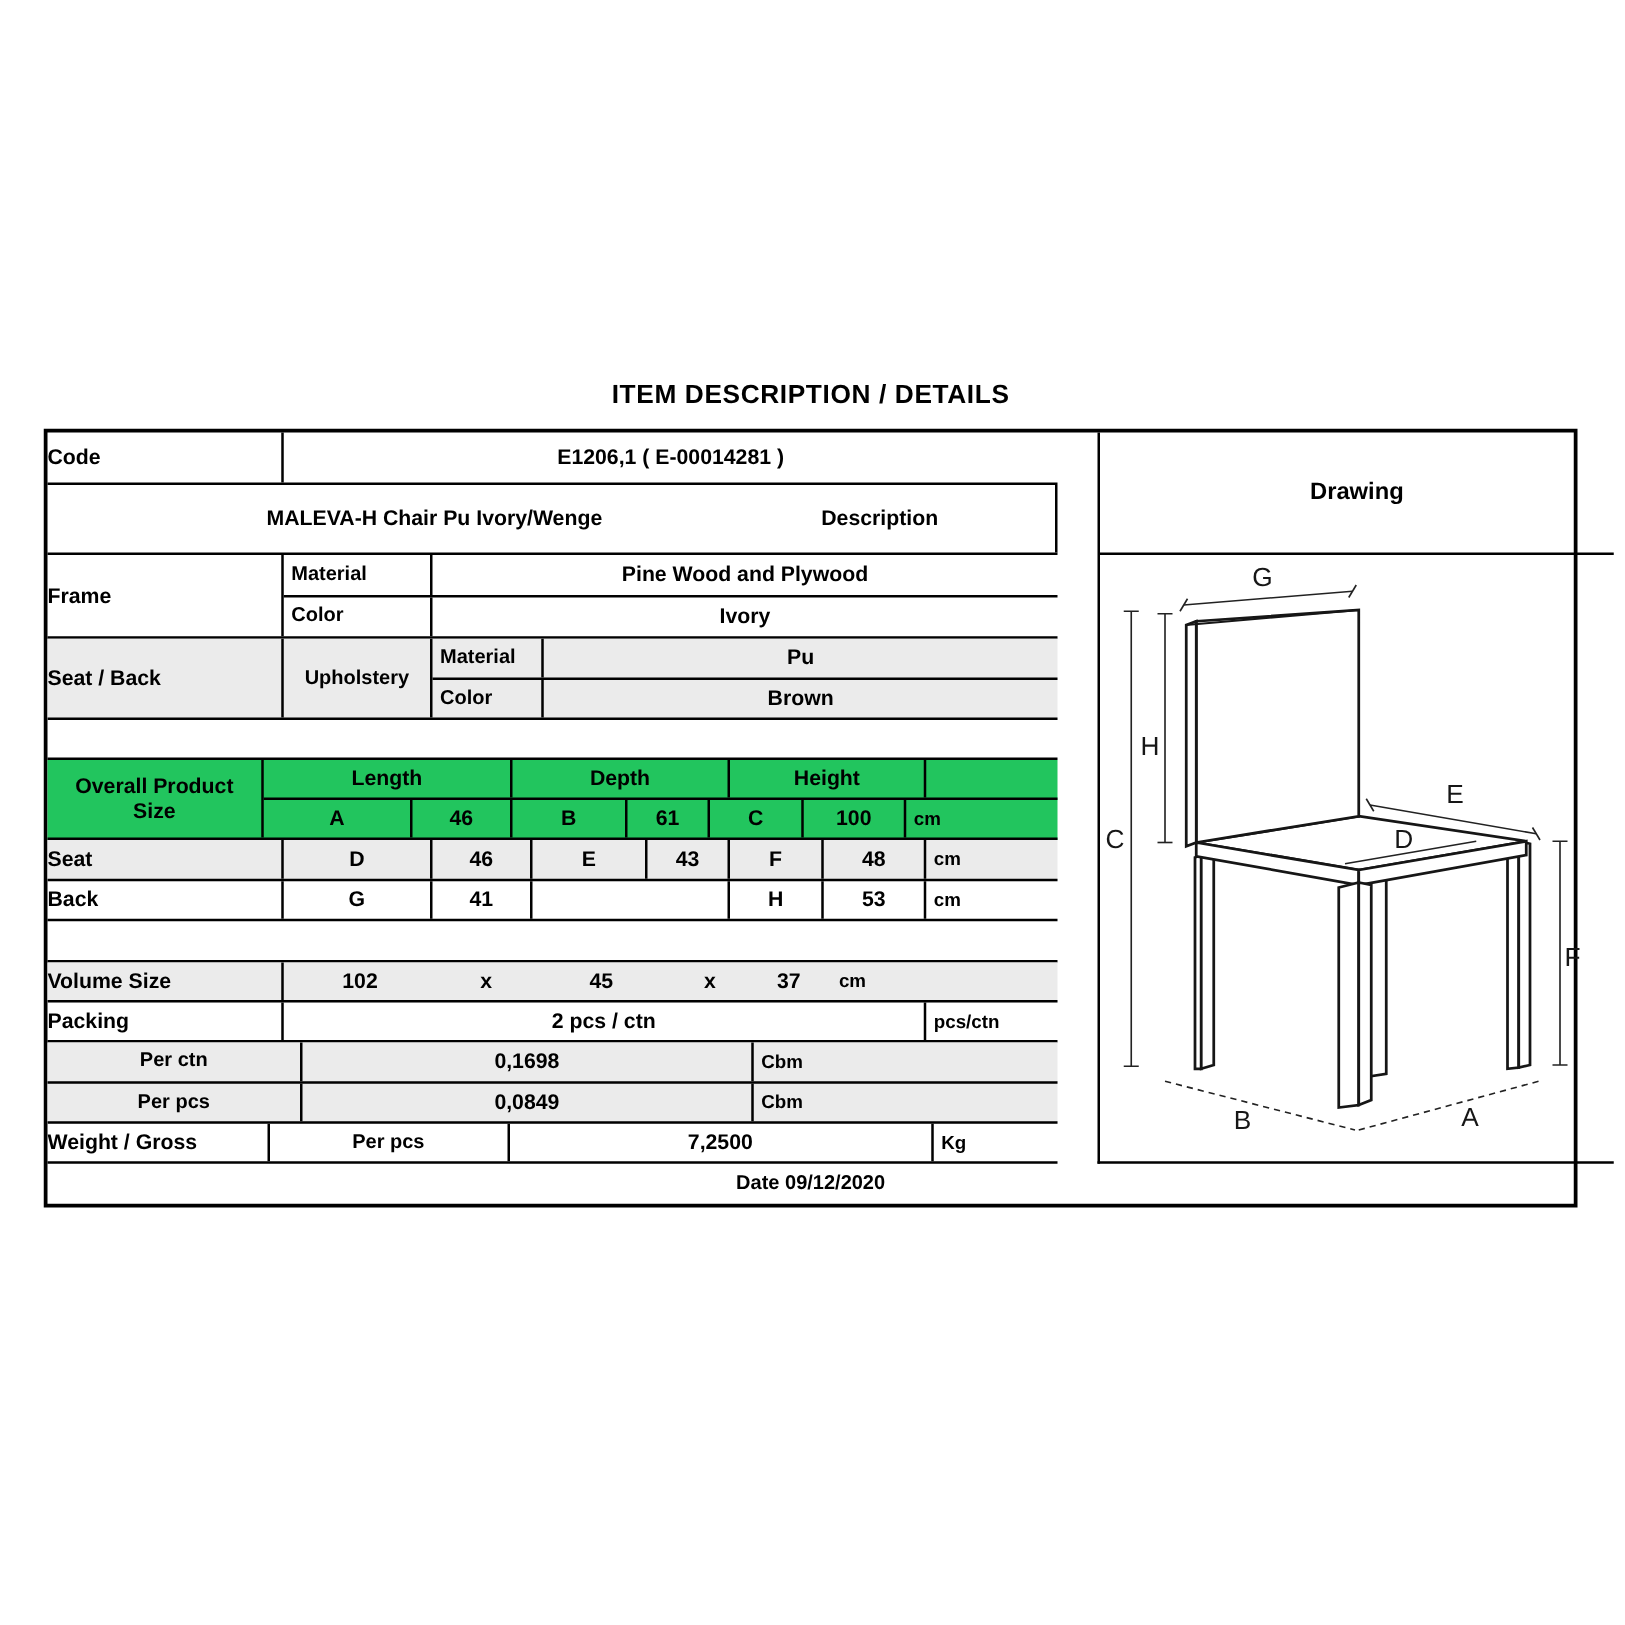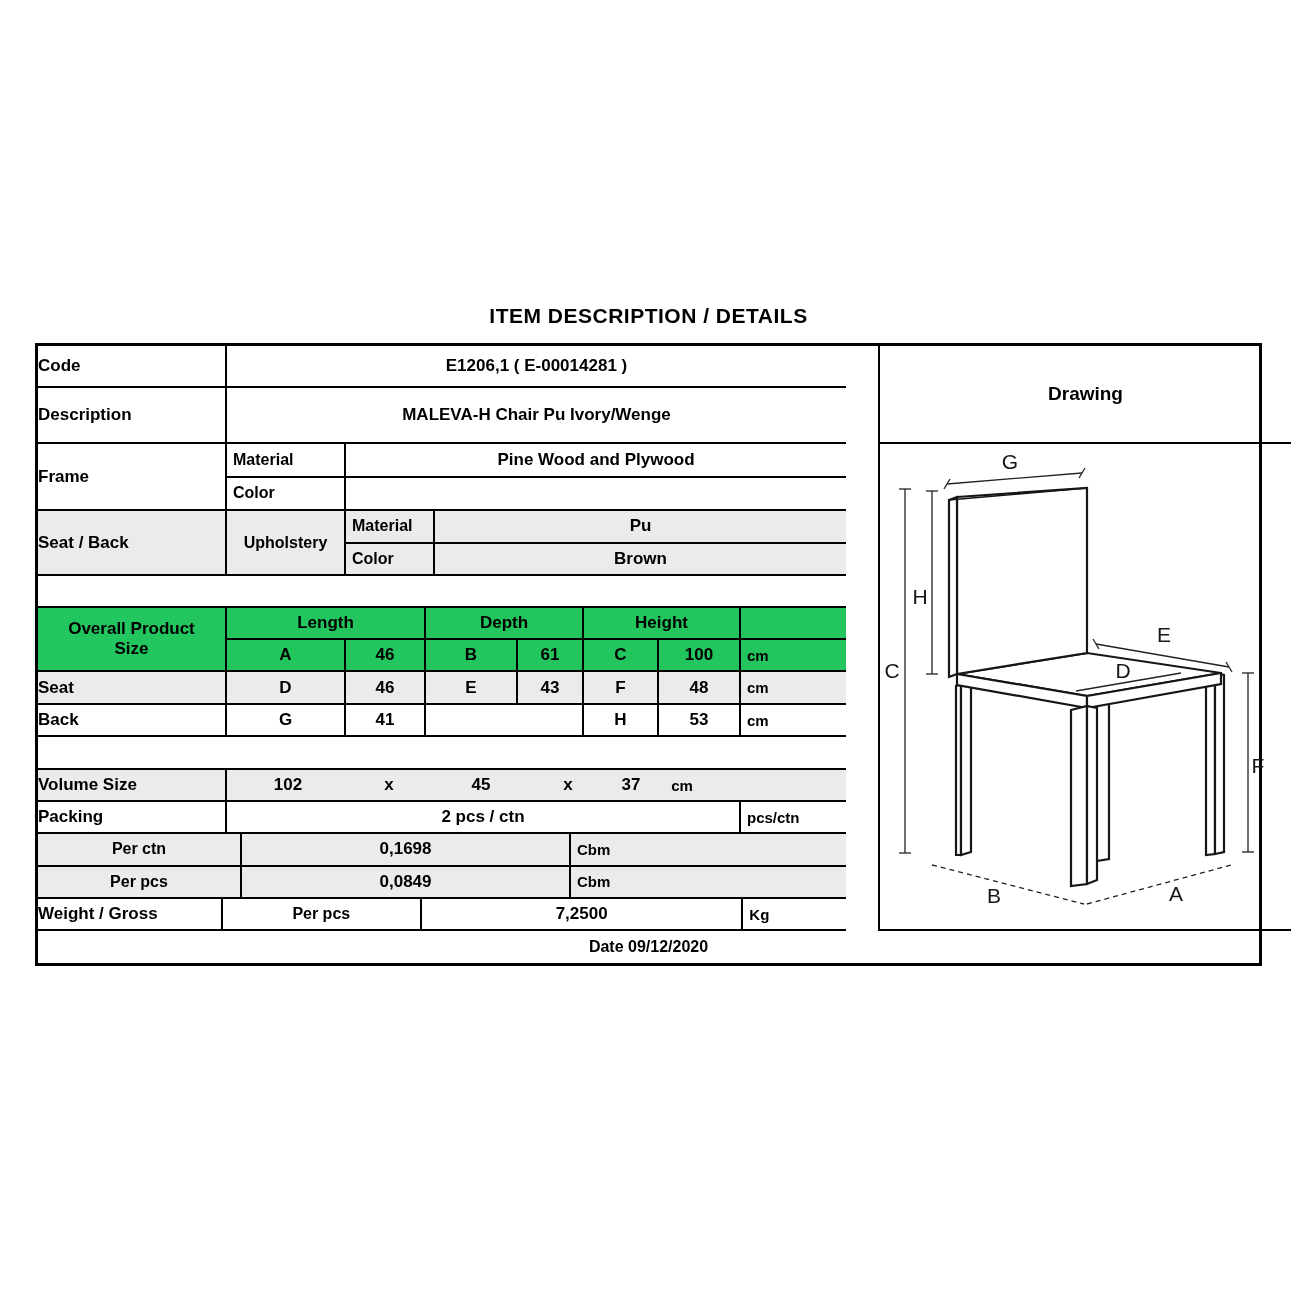--- a/index.html
+++ b/index.html
@@ -26,24 +26,24 @@
   .w-label{width:189px;}
   .w-sub{width:119px;}
   .w-v46{width:80px;}
   .w-b{width:92px;}
   .w-61{width:66px;}
   .w-c{width:75px;}
   .w-100{width:82px;}
   .w-unit{width:105px;}
   .w-merge{width:158px;}
   .w-len{width:199px;}
-  .w-dep{width:158px;}
+  .w-dep{width:174px;}
   .w-hei{width:157px;}
   .w-per{width:204px;}
-  .w-val310{width:329px;}
+  .w-val310{width:361px;}
   .w-val514{width:514px;}
   
   .h42{height:42px;} .h56{height:56px;} .h67{height:67px;} .h65{height:65px;}
   .h64{height:64px;} .h33{height:33px;} .h32{height:32px;}
   .bg-gray{background:#ebebeb;}
   .bg-yellow{background:#22c55e;}
   .two-line{flex-direction:column;justify-content:center;line-height:1.15;text-align:center;}
   .ps-cell{position:relative;flex:1;}
   .ps-cell span{position:absolute;top:50%;transform:translate(-50%,-50%);font-weight:bold;font-size:17px;}
   .ps-cell .ps-unit{font-size:15px;}
@@ -66,33 +66,34 @@
   <div class="spec-table">
 
     <div class="left">
 
       <div class="r h42">
         <div class="c w-label lab">Code</div>
         <div class="c val grow nbr">E1206,1 ( E-00014281 )</div>
       </div>
 
       <div class="r h56">
+        <div class="c val grow nbr">MALEVA-H Chair Pu Ivory/Wenge</div>
         <div class="c w-label lab">Description</div>
-        <div class="c val grow nbr">MALEVA-H Chair Pu Ivory/Wenge</div>
       </div>
 
       <div class="r h67">
         <div class="c w-label lab">Frame</div>
         <div class="col">
           <div class="sr">
             <div class="c w-sub sublab">Material</div>
             <div class="c val grow nbr">Pine Wood and Plywood</div>
           </div>
           <div class="sr">
             <div class="c w-sub sublab">Color</div>
+            <div class="c val grow nbr">Ivory</div>
           </div>
         </div>
       </div>
 
       <div class="r h65 bg-gray">
         <div class="c w-label lab">Seat / Back</div>
         <div class="c w-sub val" style="font-size:16px;">Upholstery</div>
         <div class="col">
           <div class="sr">
             <div class="c sublab" style="width:89px;">Material</div>

